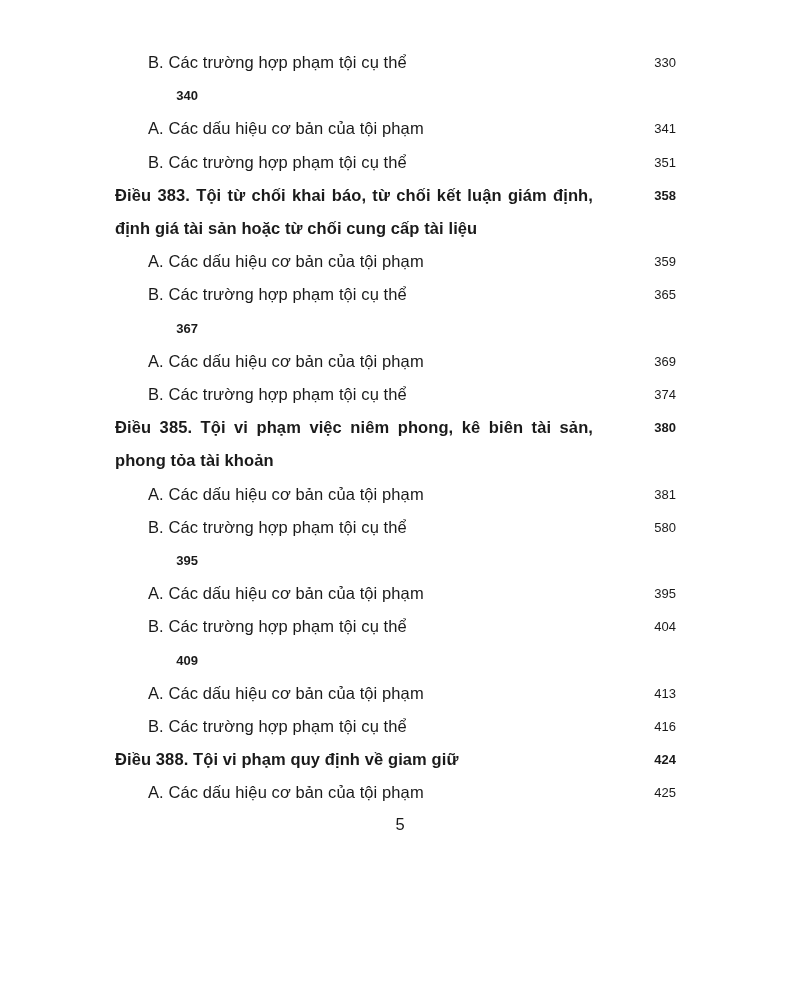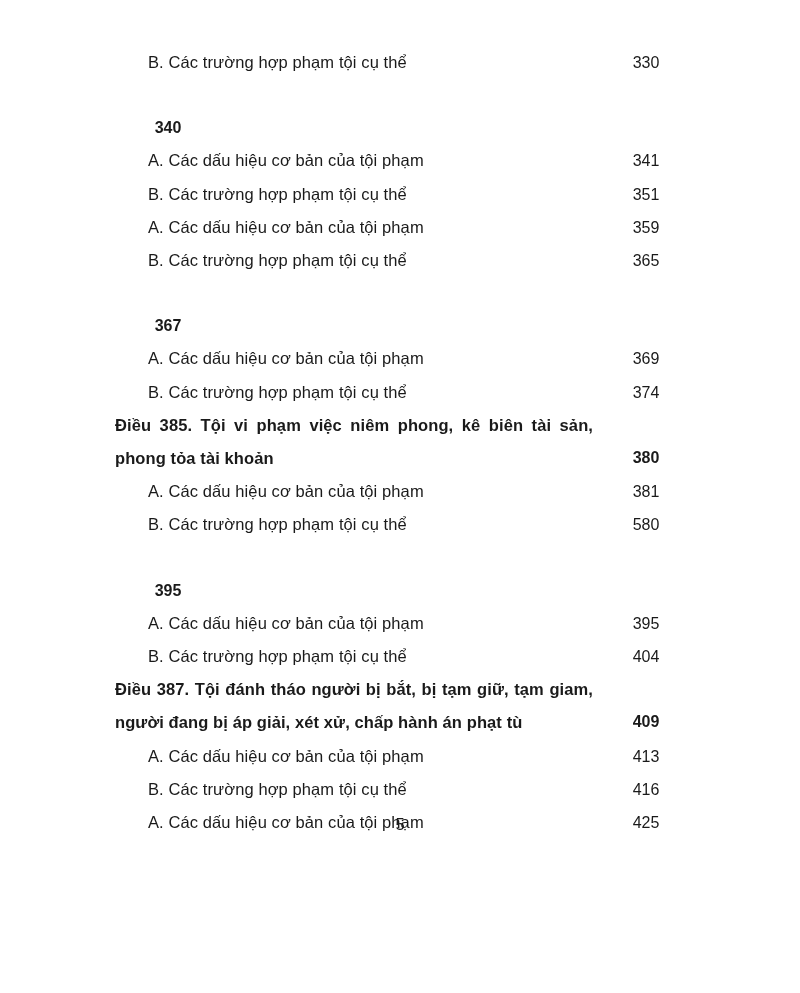--- a/index.html
+++ b/index.html
@@ -37,27 +37,26 @@
     text-align: justify;
   }
   .toc-row.sub .toc-label {
     padding-left: 33px;
     font-weight: normal;
   }
   .toc-page {
     flex: 0 0 60px;
     width: 60px;
     margin-left: 23px;
-    text-align: center;
-    font-size: 16px;
+    text-align: right;
+    font-size: 13px;
     line-height: 33.2px;
   }
   .toc-row.main .toc-page {
     font-weight: bold;
-    margin-top: 32px;
   }
   .footer-page-number {
     position: absolute;
     left: 0;
     right: 0;
     bottom: 18px;
     text-align: center;
     font-size: 16.5px;
     color: #1a1a1a;
   }
@@ -74,20 +73,24 @@
       <div class="toc-row main">
         <div class="toc-page">340</div>
       </div>
       <div class="toc-row sub">
         <div class="toc-label">A. Các dấu hiệu cơ bản của tội phạm</div>
         <div class="toc-page">341</div>
       </div>
       <div class="toc-row sub">
         <div class="toc-label">B. Các trường hợp phạm tội cụ thể</div>
         <div class="toc-page">351</div>
+      </div>
+      <div class="toc-row main">
+        <div class="toc-label">Điều 383. Tội từ chối khai báo, từ chối kết luận giám định, định giá tài sản hoặc từ chối cung cấp tài liệu</div>
+        <div class="toc-page">358</div>
       </div>
       <div class="toc-row sub">
         <div class="toc-label">A. Các dấu hiệu cơ bản của tội phạm</div>
         <div class="toc-page">359</div>
       </div>
       <div class="toc-row sub">
         <div class="toc-label">B. Các trường hợp phạm tội cụ thể</div>
         <div class="toc-page">365</div>
       </div>
       <div class="toc-row main">
@@ -118,30 +121,33 @@
       </div>
       <div class="toc-row sub">
         <div class="toc-label">A. Các dấu hiệu cơ bản của tội phạm</div>
         <div class="toc-page">395</div>
       </div>
       <div class="toc-row sub">
         <div class="toc-label">B. Các trường hợp phạm tội cụ thể</div>
         <div class="toc-page">404</div>
       </div>
       <div class="toc-row main">
-        <div class="toc-label">Điều 387. Tội đánh tháo người bị bắt, bị tạm giữ, tạm giam, người đang bị áp giải, xét xử, chấp hành án phạt tù</div>
         <div class="toc-page">409</div>
       </div>
       <div class="toc-row sub">
         <div class="toc-label">A. Các dấu hiệu cơ bản của tội phạm</div>
         <div class="toc-page">413</div>
       </div>
       <div class="toc-row sub">
         <div class="toc-label">B. Các trường hợp phạm tội cụ thể</div>
         <div class="toc-page">416</div>
       </div>
+      <div class="toc-row main">
+        <div class="toc-label">Điều 388. Tội vi phạm quy định về giam giữ</div>
+        <div class="toc-page">424</div>
+      </div>
       <div class="toc-row sub">
         <div class="toc-label">A. Các dấu hiệu cơ bản của tội phạm</div>
         <div class="toc-page">425</div>
       </div>
     </div>
   <div class="footer-page-number">5</div>
 </div>
 
 </body></html>

